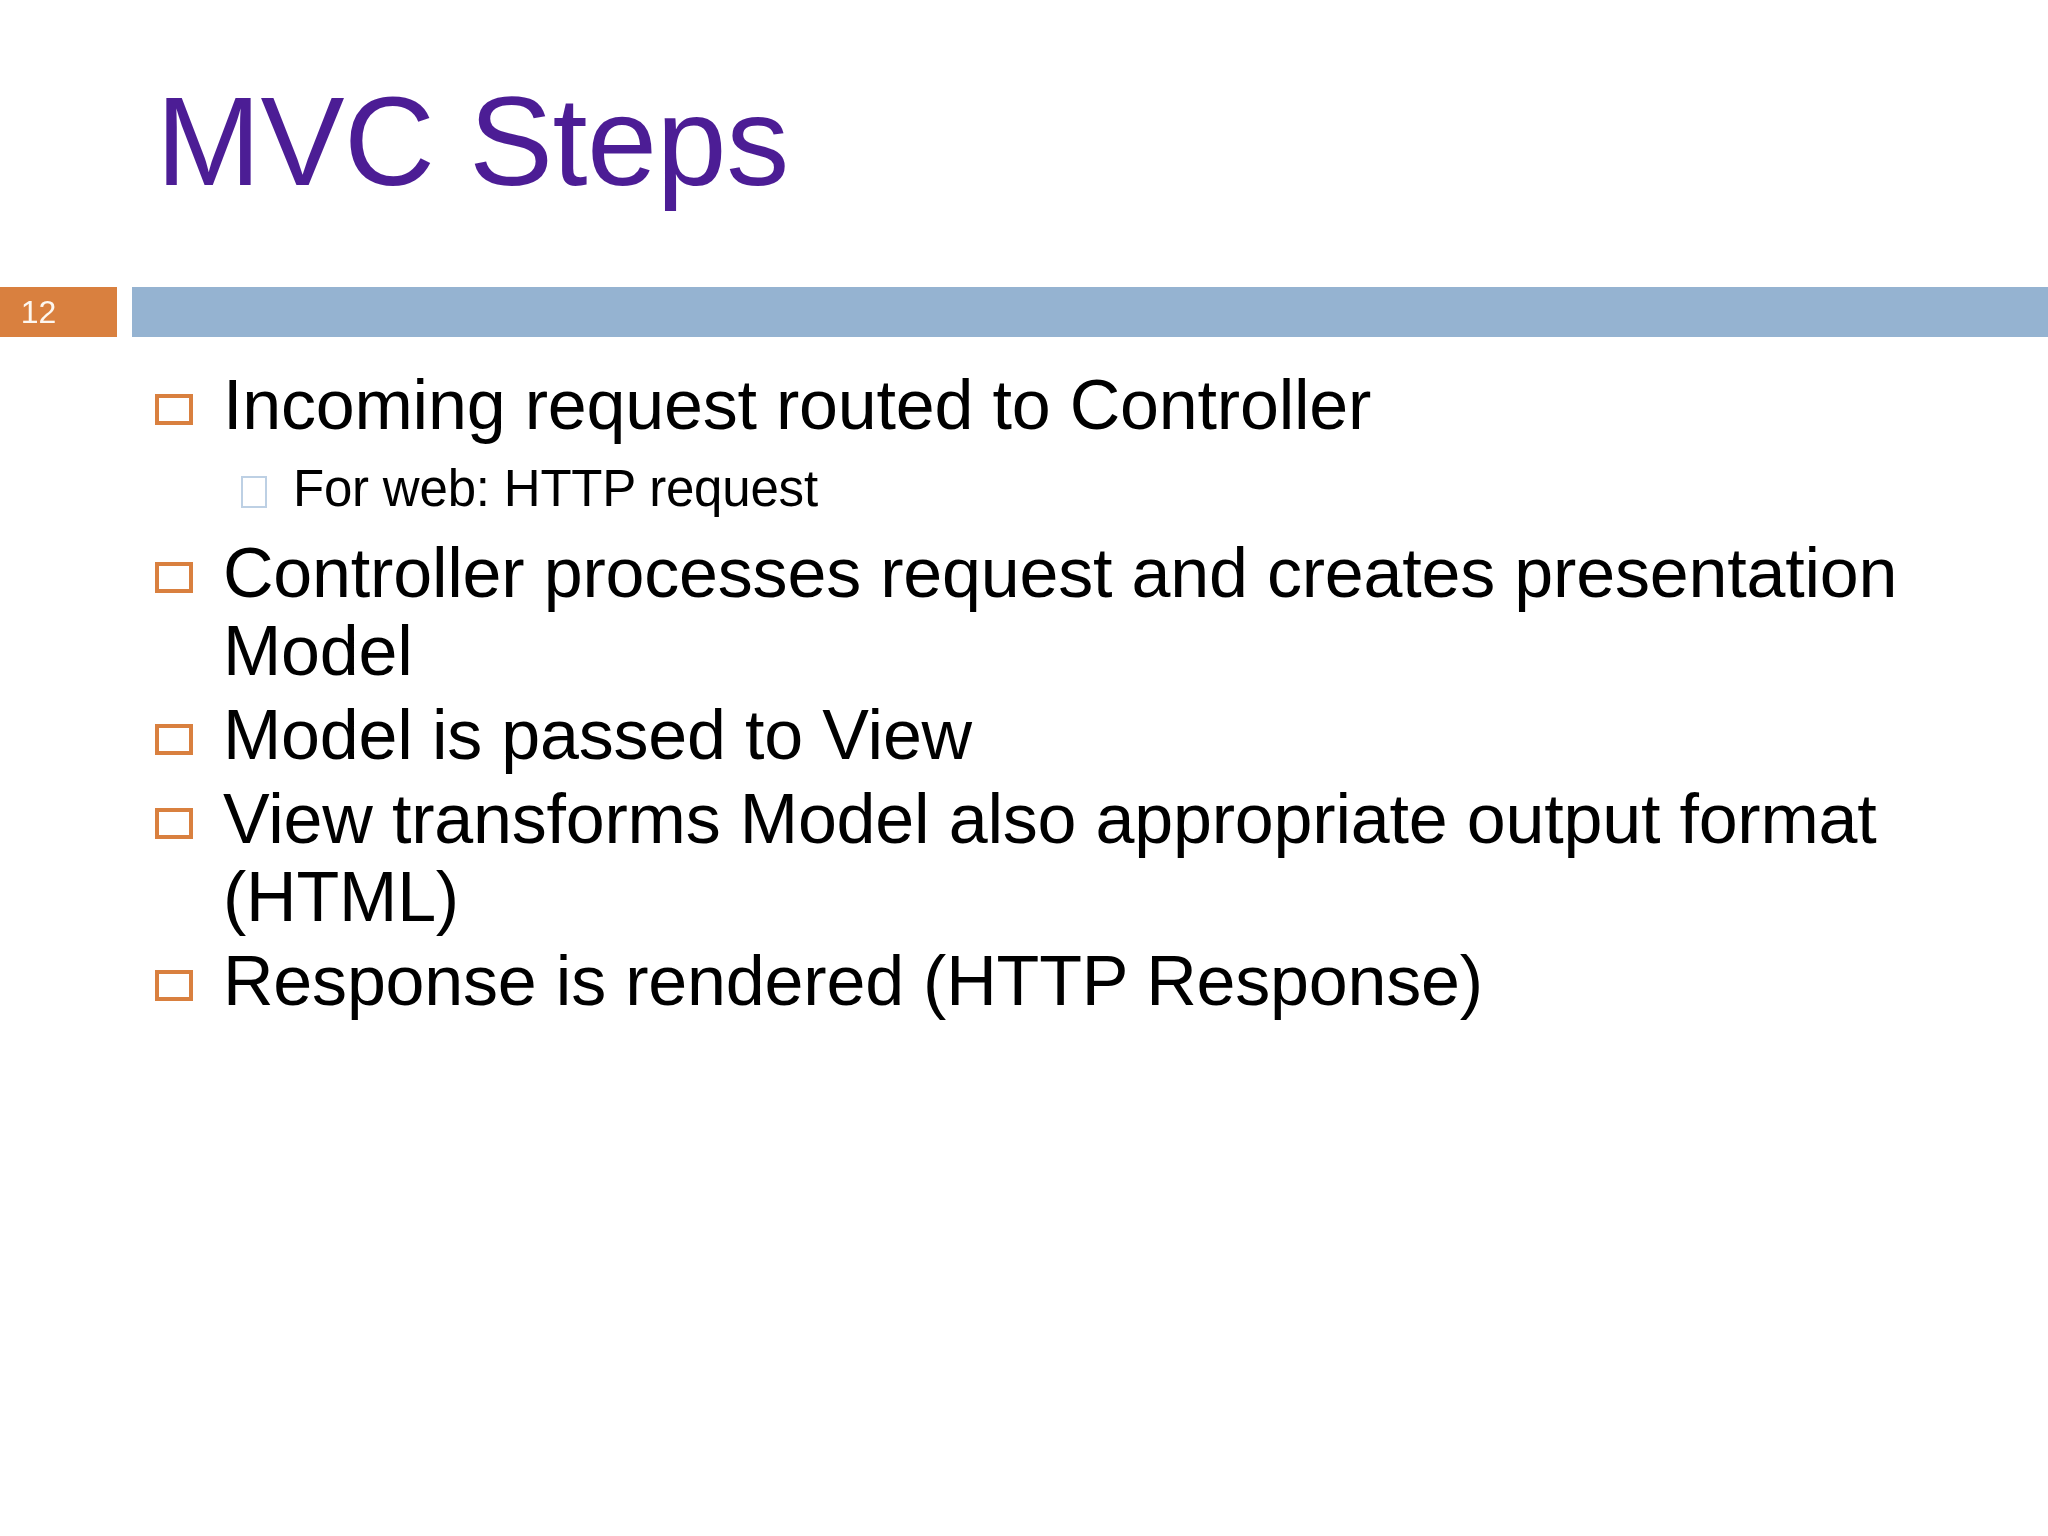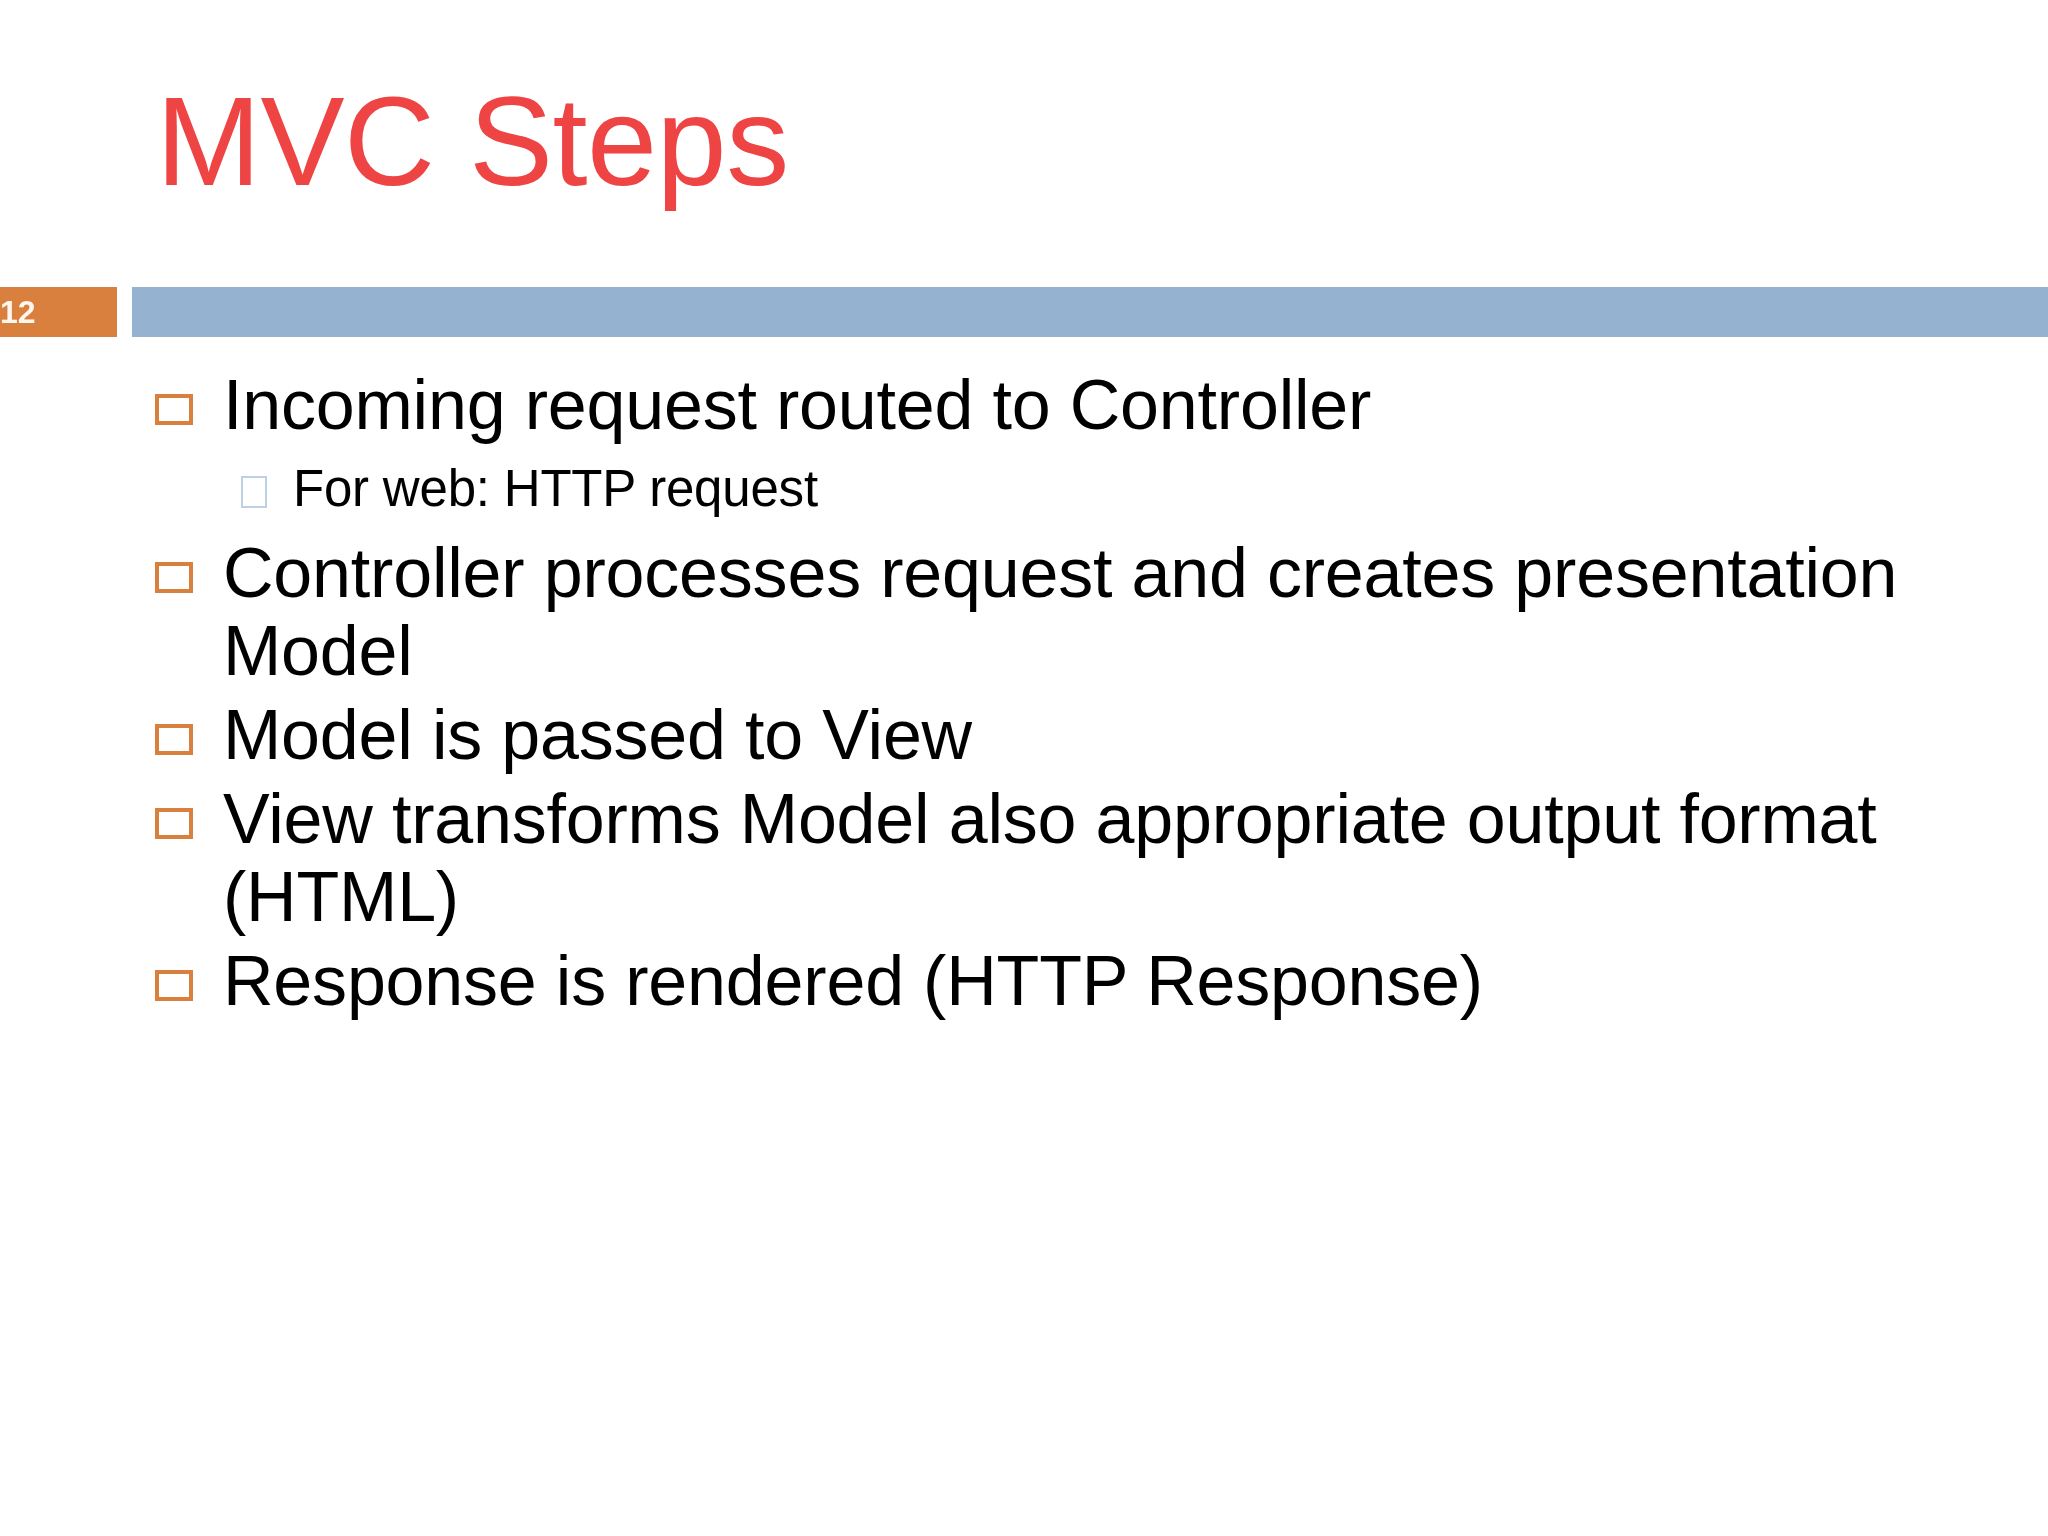--- a/index.html
+++ b/index.html
@@ -26,44 +26,44 @@
   .slide-title {
     position: absolute;
     left: 156px;
     top: 52px;
     width: 1760px;
     height: 180px;
     line-height: 180px;
     font-size: 126px;
     font-weight: 400;
     letter-spacing: -0.5px;
-    color: #ef4444;
+    color: #4c1d95;
     white-space: nowrap;
   }
 
   
   .header-band {
     position: absolute;
     left: 0;
     top: 287px;
     width: 2048px;
     height: 50px;
   }
   .slide-number-badge {
     position: absolute;
     left: 0;
     top: 0;
     width: 117px;
     height: 50px;
     background: #D9803F;
     box-sizing: border-box;
     padding-right: 40px;
-    text-align: left;
+    text-align: center;
     font-size: 32px;
-    font-weight: bold;
+    font-weight: normal;
     color: #FDF7F0;
     line-height: 50px;
   }
   .header-rule {
     position: absolute;
     left: 132px;
     top: 0;
     width: 1916px;
     height: 50px;
     background: #95B3D1;

